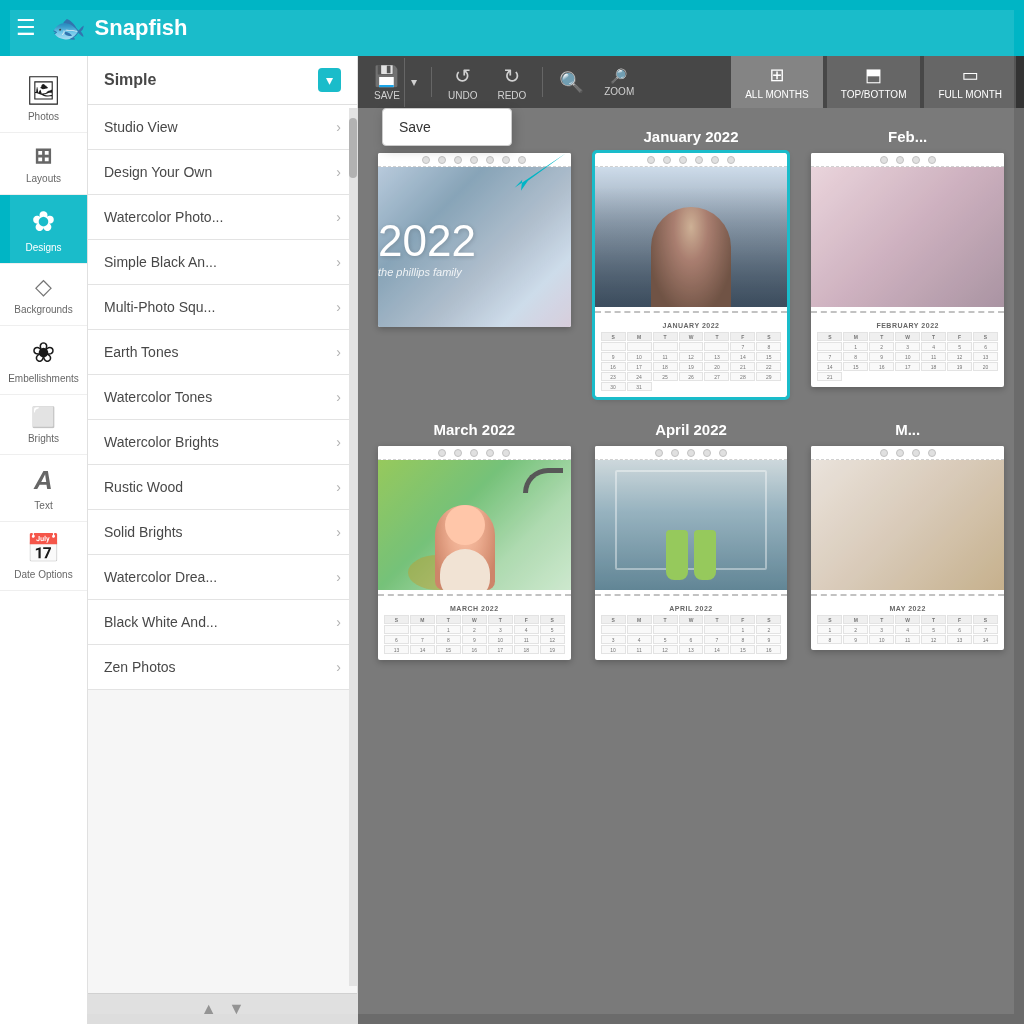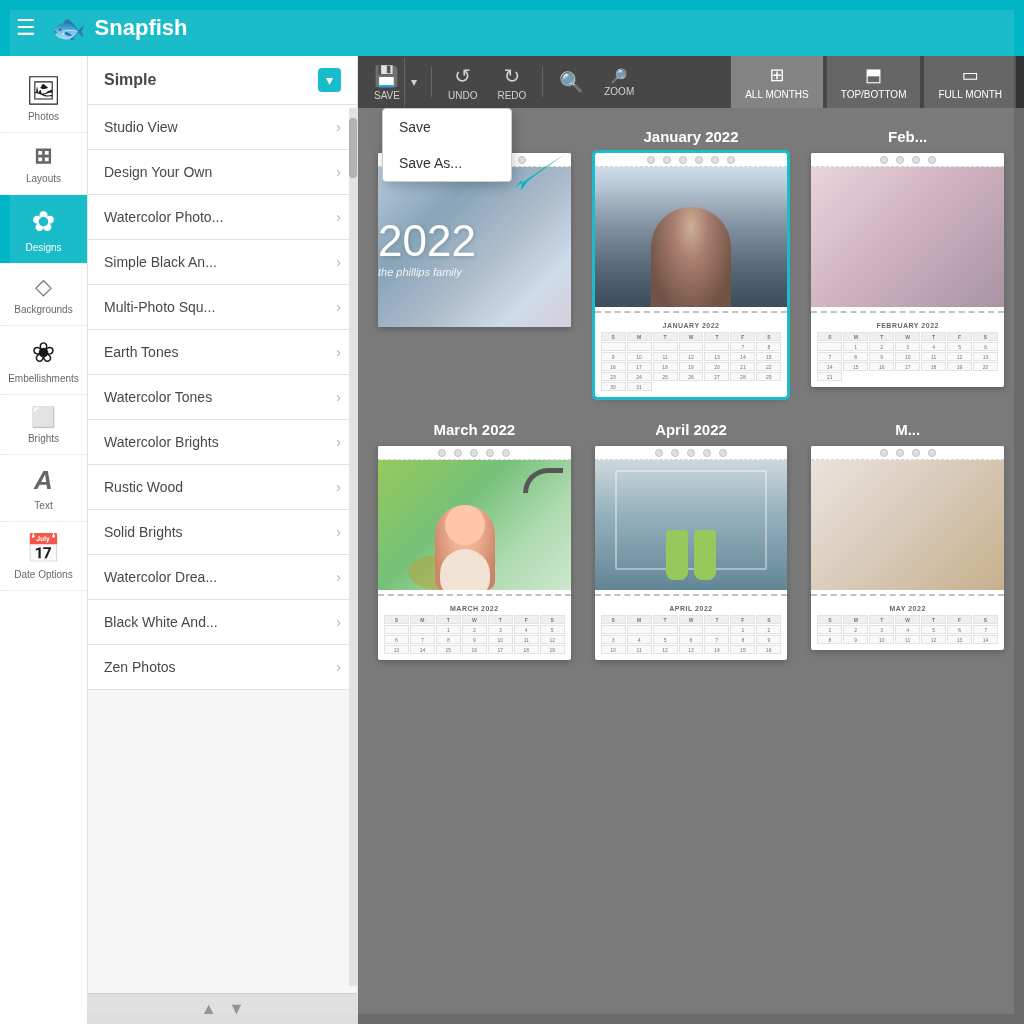--- a/index.html
+++ b/index.html
@@ -518,21 +518,20 @@
         <span>TOP/BOTTOM</span>
       </button>
       <button class="toolbar-view-btn">
         <span class="btn-icon">▭</span>
         <span>FULL MONTH</span>
       </button>
     </div>
 
     <div id="save-dropdown">
       <div class="save-menu-item">Save</div>
-      <div class="save-menu-item">Save As...</div>
     </div>
 
     <div id="arrow-pointer" style="position:absolute; top:155px; left:500px; z-index:101; width:80px; height:30px;">
       <svg width="80" height="30" viewBox="0 0 80 30">
         <path d="M 70 5 L 10 20 L 20 15 L 15 25 L 25 18 Z" fill="#00b5c5"></path>
       </svg>
     </div>
 
     <div id="calendar-grid">
 

